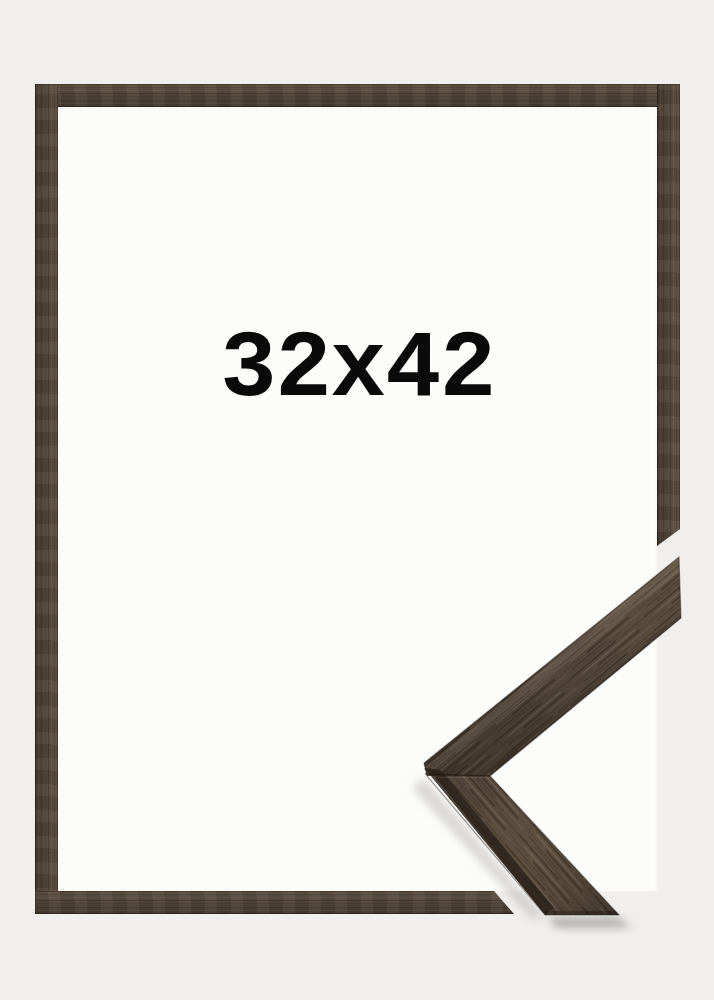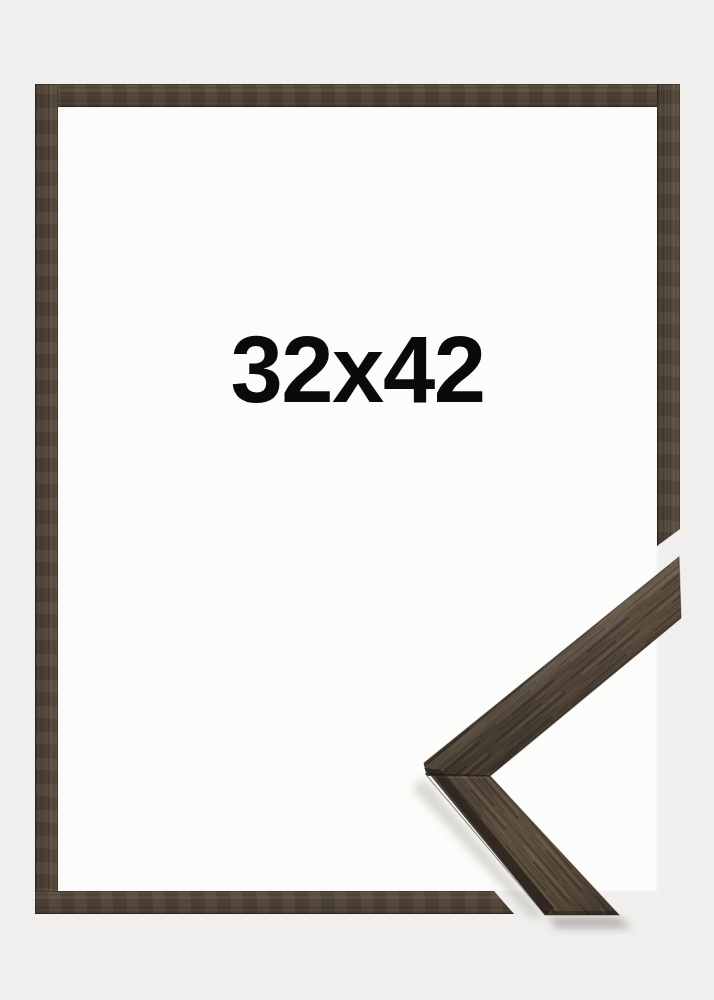--- a/index.html
+++ b/index.html
@@ -2,21 +2,21 @@
 <html style="--background: #f0efed; --opening: #fcfcfa; --wood-base: #52463a; --wood-light: #5f5140; --wood-dark: #42382d; --wood-bevel: #2a231c; --label-text: #0a0a0a;"><head>
 <meta charset="utf-8">
 <style>
   html,body { margin:0; padding:0; background:#e8e8e6; }
   .stage {
     position:relative;
     width:714px; height:1000px;
     margin:0 auto;
     background:var(--background,#f0efed);
     overflow:hidden;
-    font-family:Liberation Sans, sans-serif;
+    font-family:Liberation Mono, monospace;
   }
   
   .bar {
     position:absolute;
     box-shadow: inset 0 0 0 1px rgba(32,26,20,.38);
   }
   .bar.h {
     background:
       repeating-linear-gradient(0deg,
         rgba(0,0,0,.20) 0 1px, rgba(0,0,0,0) 1px 3px,

